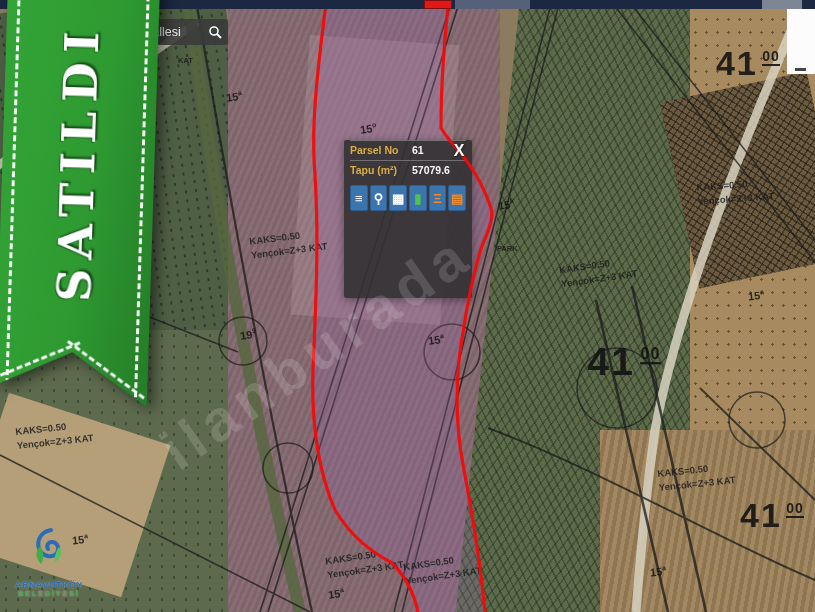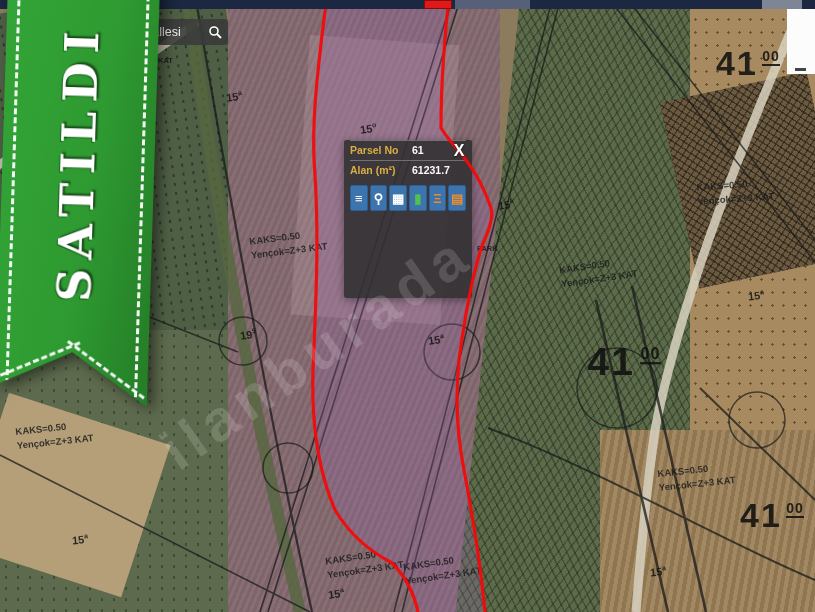--- a/index.html
+++ b/index.html
@@ -42,21 +42,21 @@
 
   
   #map-labels{position:absolute;inset:0;z-index:14;}
   .zl{position:absolute;color:#1d1d1d;font-size:9.5px;font-weight:700;line-height:1.45;
       white-space:nowrap;opacity:.85;}
   .bl{position:absolute;color:#111;font-weight:700;white-space:nowrap;opacity:.88;}
   .bl .num{font-size:34px;letter-spacing:2px;}
   .bl .sup{font-size:14px;vertical-align:14px;border-bottom:2px solid #111;letter-spacing:1px;}
   .sl{position:absolute;color:#131313;font-size:11px;font-weight:700;opacity:.85;white-space:nowrap;}
   .sl sup{font-size:7px;}
-  .tl{position:absolute;color:#141414;font-size:7.5px;font-weight:700;opacity:.8;white-space:nowrap;}
+  .tl{position:absolute;color:#141414;font-size:7.5px;font-weight:700;opacity:.8;white-space:nowrap;padding-left:20px;}
 
   
   .watermark{position:absolute;left:148px;top:428px;z-index:50;pointer-events:none;
     font-size:58px;font-weight:700;letter-spacing:7px;color:rgba(255,255,255,.15);
     transform:rotate(-35deg);transform-origin:0 0;white-space:nowrap;}
 
   
   .topbar{position:absolute;left:0;top:0;width:815px;height:9px;background:#1c2742;z-index:55;}
   .tb-red{position:absolute;left:424px;top:0;width:28px;height:9px;background:#e01818;border:1px solid #7a1010;}
   .tb-seg1{position:absolute;left:455px;top:0;width:75px;height:9px;background:#566079;}
@@ -238,22 +238,22 @@
     </svg>
   </div>
 
   <div class="popup">
     <div>
         <div class="prow">
           <div class="lab">Parsel No</div>
           <div class="val">61</div>
         </div>
         <div class="prow">
-          <div class="lab">Alan (m²)</div>
-          <div class="val">61231.7</div>
+          <div class="lab">Tapu (m²)</div>
+          <div class="val">57079.6</div>
         </div>
       </div>
     <div class="pbtns">
         <div class="pbtn" style="background: rgb(60, 116, 174);">
           <span style="color: rgb(255, 255, 255);">≡</span>
         </div>
         <div class="pbtn" style="background: rgb(60, 116, 174);">
           <span style="color: rgb(255, 255, 255);">⚲</span>
         </div>
         <div class="pbtn" style="background: rgb(60, 116, 174);">
@@ -275,14 +275,23 @@
   <div class="ribbon-wrap">
     <div class="ribbon">
       <div class="dashL"></div>
       <div class="dashR"></div>
       <div class="dashV1"></div>
       <div class="dashV2"></div>
       <div class="ribbon-text">SATILDI</div>
     </div>
   </div>
 
+  <div class="logo">
+    <svg width="56" height="52" viewBox="0 0 56 52">
+      <path d="M30,6 C18,8 14,20 20,28 C24,33 32,34 36,29 C39,24 36,18 31,18 C27,18 25,22 27,25" fill="none" stroke="#2b6cb8" stroke-width="4" stroke-linecap="round"></path>
+      <path d="M20,40 C14,34 14,26 20,22 C22,28 24,34 20,40 Z" fill="#3fae49"></path>
+      <path d="M34,38 C40,34 42,28 38,23 C35,27 33,33 34,38 Z" fill="#59c25f"></path>
+    </svg>
+    <div class="l1">ARNAVUTKÖY</div>
+    <div class="l2">BELEDİYESİ</div>
+  </div>
 
 </div>
 
 </body></html>

